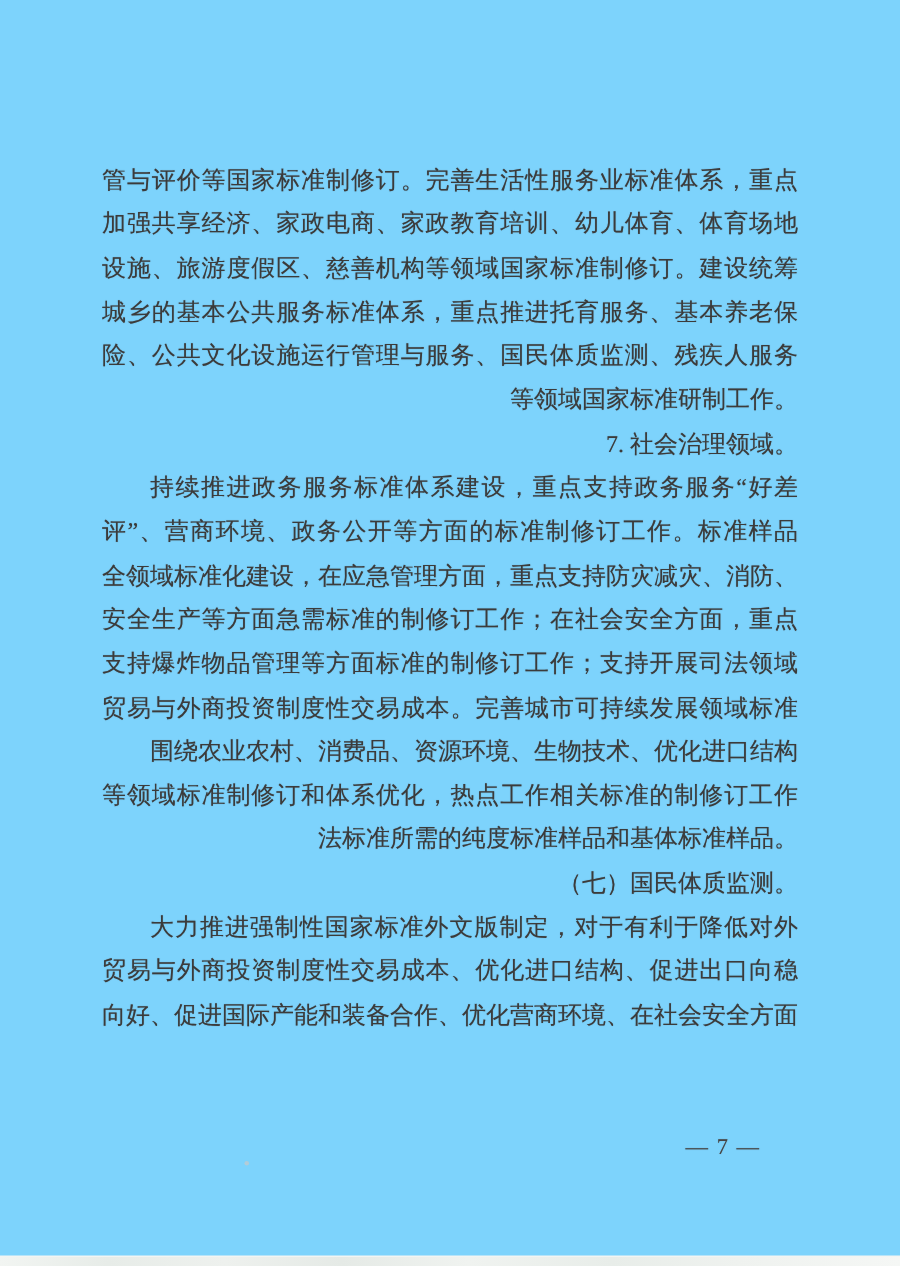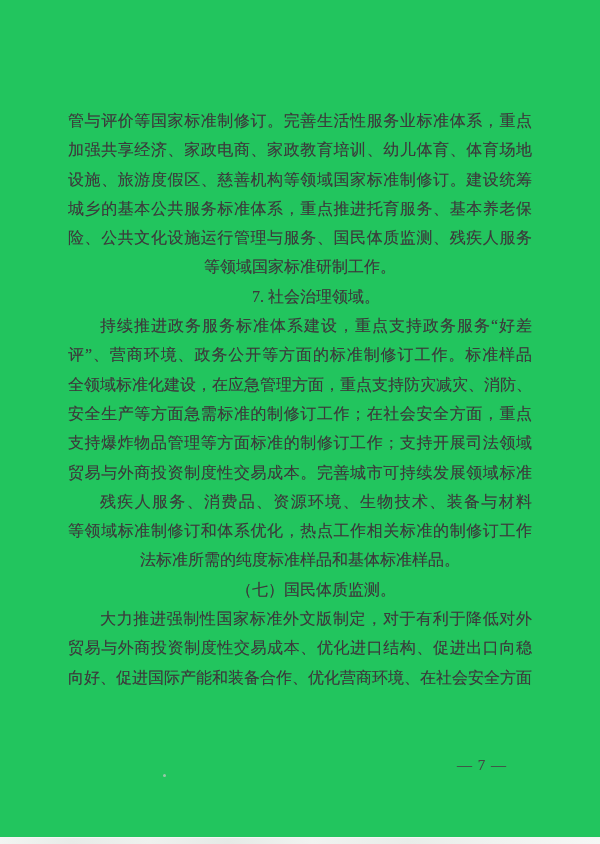--- a/index.html
+++ b/index.html
@@ -4,38 +4,38 @@
 <style>
   html, body {
     margin: 0;
     padding: 0;
     background: #ffffff;
   }
   .page {
     position: relative;
     width: 600px;
     height: 844px;
-    background: #22c55e;
+    background: #7dd3fc;
     overflow: hidden;
     font-family: "Liberation Serif", "DejaVu Serif", serif;
   }
   .text-block {
     position: absolute;
     left: 68px;
     top: 106px;
     width: 464px;
     color: #3b3b3b;
     font-size: 16px;
     line-height: 29.3px;
     text-shadow: 0 0 0.6px rgba(70,70,70,0.55);
   }
   .ln {
     height: 29.3px;
     white-space: nowrap;
-    text-align: center;
+    text-align: right;
   }
   .ln.j {
     white-space: normal;
     text-align: justify;
     text-align-last: justify;
     overflow: hidden;
   }
   .ln.ind {
     text-indent: 2em;
   }
@@ -98,21 +98,21 @@
     <div class="ln ind">7. 社会治理领域。</div>
 
     <div class="ln j ind">持续推进政务服务标准体系建设，重点支持政务服务“好差</div>
     <div class="ln j">评”、营商环境、政务公开等方面的标准制修订工作。标准样品</div>
     <div class="ln j">全领域标准化建设，在应急管理方面，重点支持防灾减灾、消防、</div>
     <div class="ln j">安全生产等方面急需标准的制修订工作；在社会安全方面，重点</div>
     <div class="ln j">支持爆炸物品管理等方面标准的制修订工作；支持开展司法领域</div>
     <div class="ln j">贸易与外商投资制度性交易成本。完善城市可持续发展领域标准</div>
 
 
-    <div class="ln j ind">残疾人服务、消费品、资源环境、生物技术、装备与材料</div>
+    <div class="ln j ind">围绕农业农村、消费品、资源环境、生物技术、优化进口结构</div>
     <div class="ln j">等领域标准制修订和体系优化，热点工作相关标准的制修订工作</div>
     <div class="ln">法标准所需的纯度标准样品和基体标准样品。</div>
 
     <div class="ln ind">（七）国民体质监测。</div>
 
     <div class="ln j ind">大力推进强制性国家标准外文版制定，对于有利于降低对外</div>
     <div class="ln j">贸易与外商投资制度性交易成本、优化进口结构、促进出口向稳</div>
     <div class="ln j">向好、促进国际产能和装备合作、优化营商环境、在社会安全方面</div>
 
   </div>

